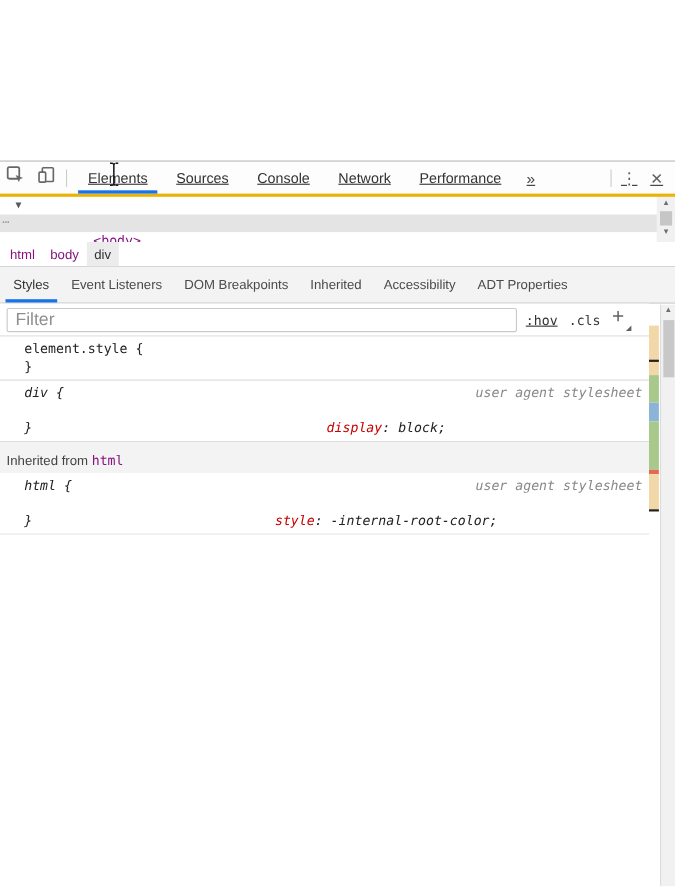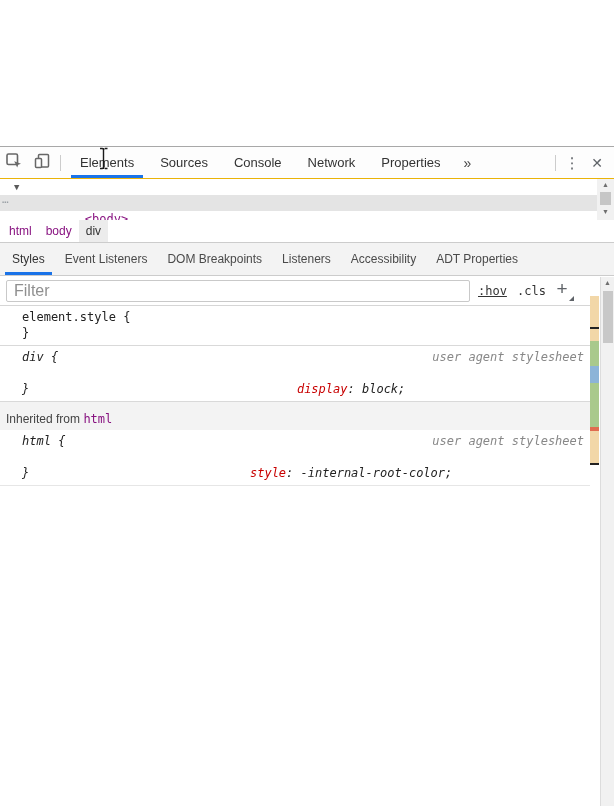--- a/index.html
+++ b/index.html
@@ -4,21 +4,21 @@
 <style>
   html,body{margin:0;padding:0;background:#fff;}
   *{box-sizing:border-box;}
   .stage{position:relative;width:614px;height:806px;background:#fff;overflow:hidden;
          font-family:"Liberation Sans",sans-serif;color:#333;}
   .devtools{position:absolute;left:0;top:146px;width:614px;height:660px;
             border-top:1px solid #a8a8a8;background:#fff;}
 
   
   .toolbar{position:absolute;left:0;top:0;width:100%;height:32px;background:#fdfdfd;
-           border-bottom:1px solid #eab308;display:flex;align-items:center;}
+           border-bottom:3px solid #eab308;display:flex;align-items:center;text-decoration:underline;}
   .icon-btn{width:28px;height:26px;display:flex;align-items:center;justify-content:center;cursor:pointer;}
   .vdiv{width:1px;height:16px;background:#ccc;margin:0 4px;}
   .tabs{display:flex;height:100%;align-items:stretch;margin-left:2px;}
   .tab{display:flex;align-items:center;padding:0 13px;font-size:13px;color:#333;position:relative;cursor:pointer;}
   .tab.active::after{content:"";position:absolute;left:4px;right:4px;bottom:0;height:3px;background:#1a73e8;}
   .tab.more{font-size:14px;color:#444;padding:0 10px;}
   .toolbar .right{margin-left:auto;display:flex;align-items:center;padding-right:4px;}
   .kebab{font-size:15px;color:#5f6368;width:24px;text-align:center;cursor:pointer;letter-spacing:0;}
   .closex{font-size:14px;color:#5f6368;width:26px;text-align:center;cursor:pointer;}
 
@@ -112,21 +112,21 @@
             <rect x="2.5" y="6.5" width="6" height="9" rx="1" fill="#fdfdfd" stroke="#676767" stroke-width="1.5"></rect>
           </svg>
         </span>
       </div>
       <div class="vdiv"></div>
       <div class="tabs">
         <div class="tab active">Elements</div>
         <div class="tab">Sources</div>
         <div class="tab">Console</div>
         <div class="tab">Network</div>
-        <div class="tab">Properties</div>
+        <div class="tab">Performance</div>
         <div class="tab more">»</div>
       </div>
       <div class="right">
         <div class="vdiv"></div>
         <div class="kebab">⋮</div>
         <div class="closex">✕</div>
       </div>
     </div>
 
     <div class="domtree">
@@ -151,21 +151,21 @@
     <div class="crumbs">
       <div class="crumb">html</div>
       <div class="crumb">body</div>
       <div class="crumb selected">div</div>
     </div>
 
     <div class="sidetabs">
       <div class="sidetab active">Styles</div>
       <div class="sidetab">Event Listeners</div>
       <div class="sidetab">DOM Breakpoints</div>
-      <div class="sidetab">Listeners</div>
+      <div class="sidetab">Inherited</div>
       <div class="sidetab">Accessibility</div>
       <div class="sidetab">ADT Properties</div>
     </div>
 
     <div class="filterrow">
       <input class="filter-input" value="" placeholder="Filter" style="">
       <div class="toggle hov">:hov</div>
       <div class="toggle cls">.cls</div>
       <div class="addrule">+</div>
       <div class="drop-corner"></div>

